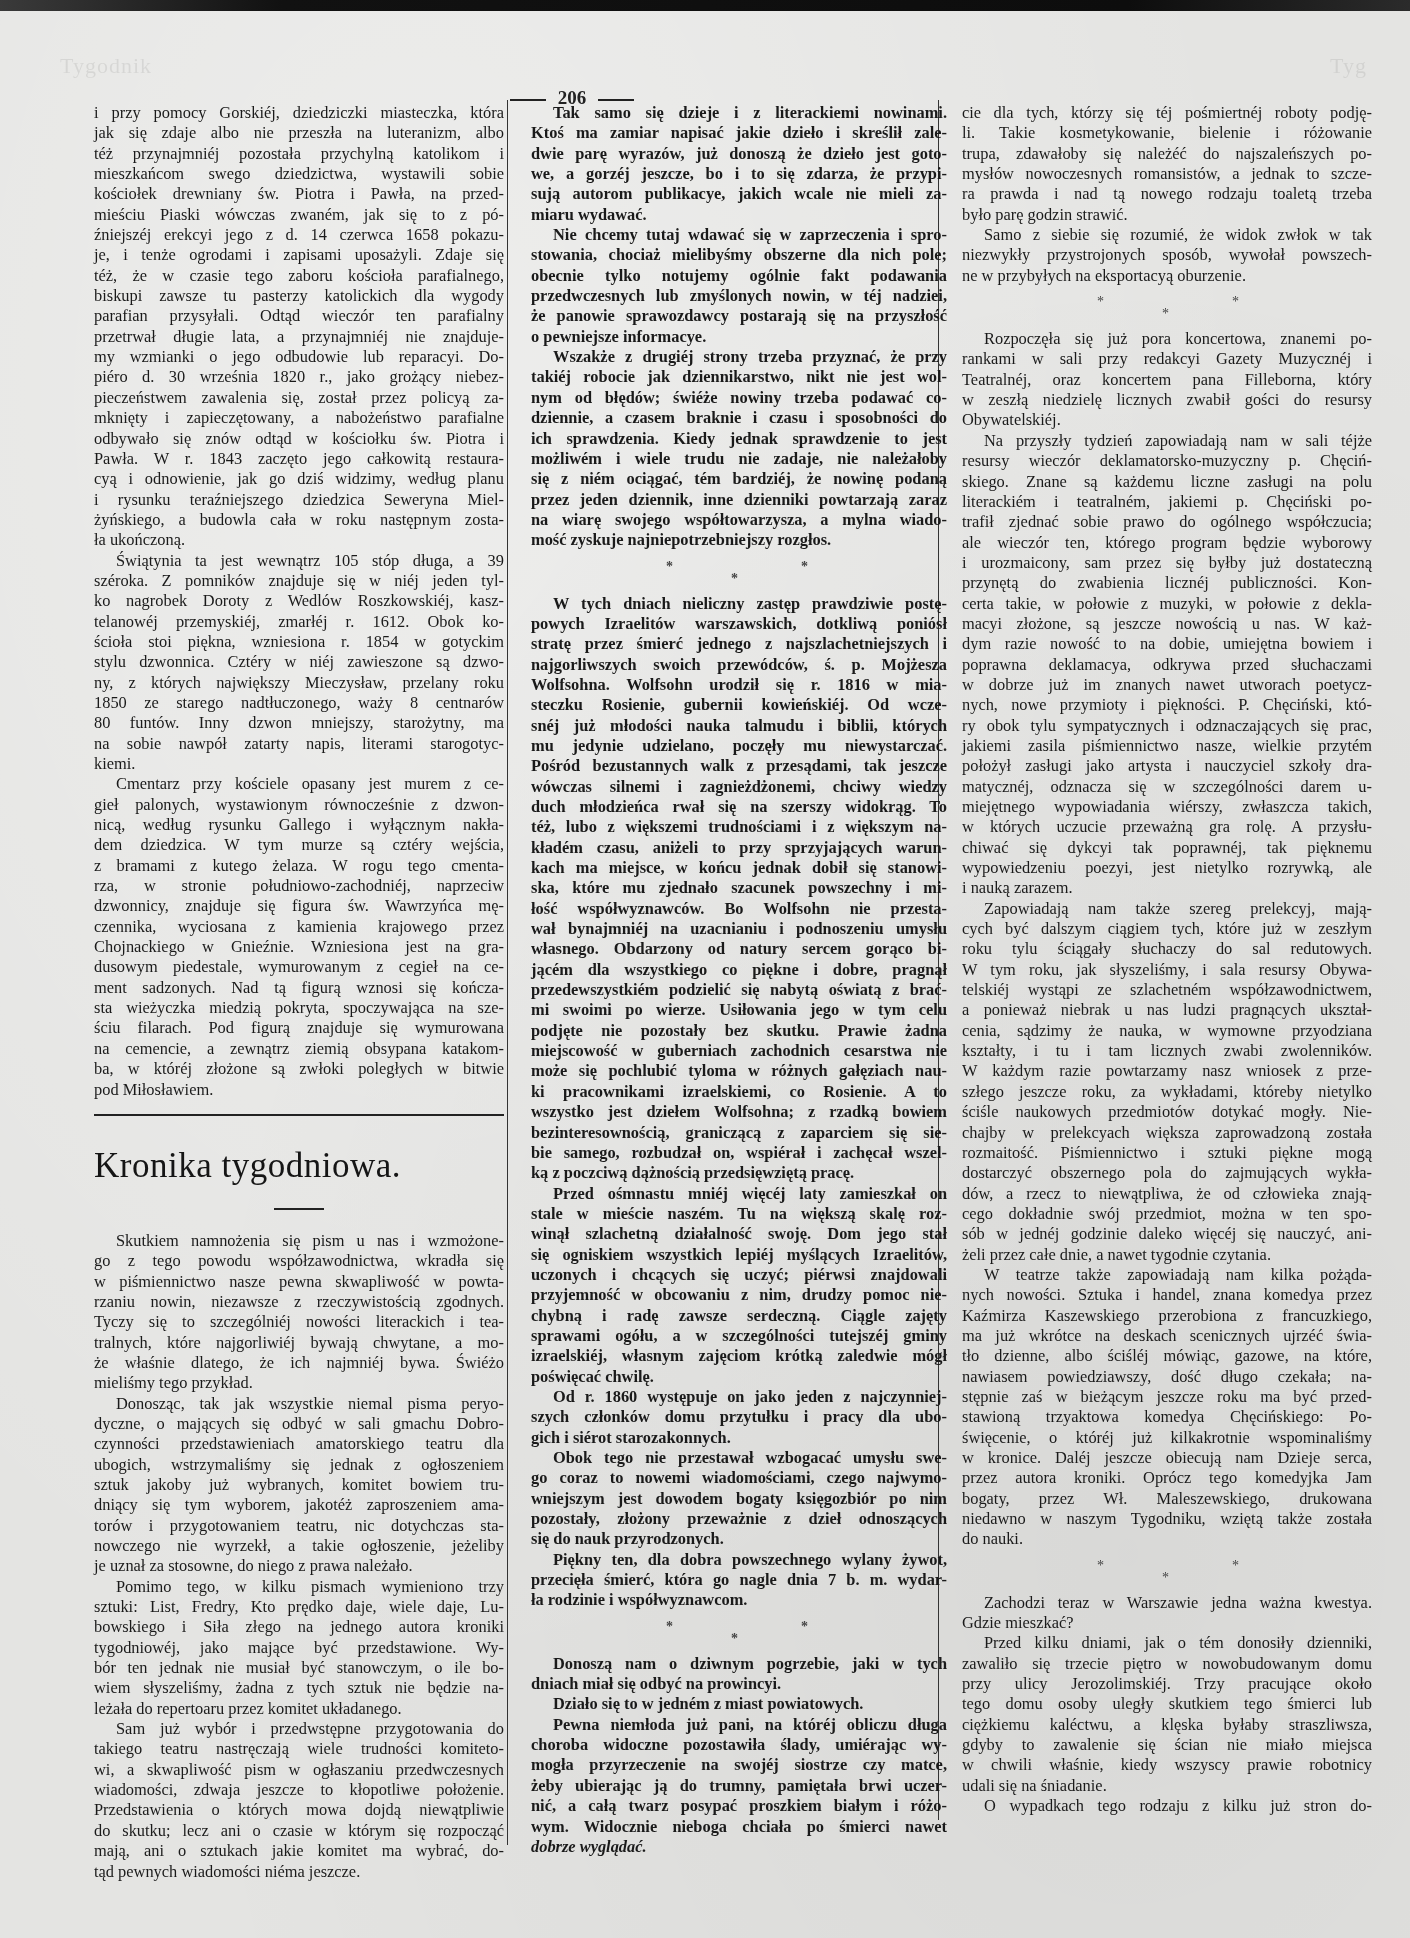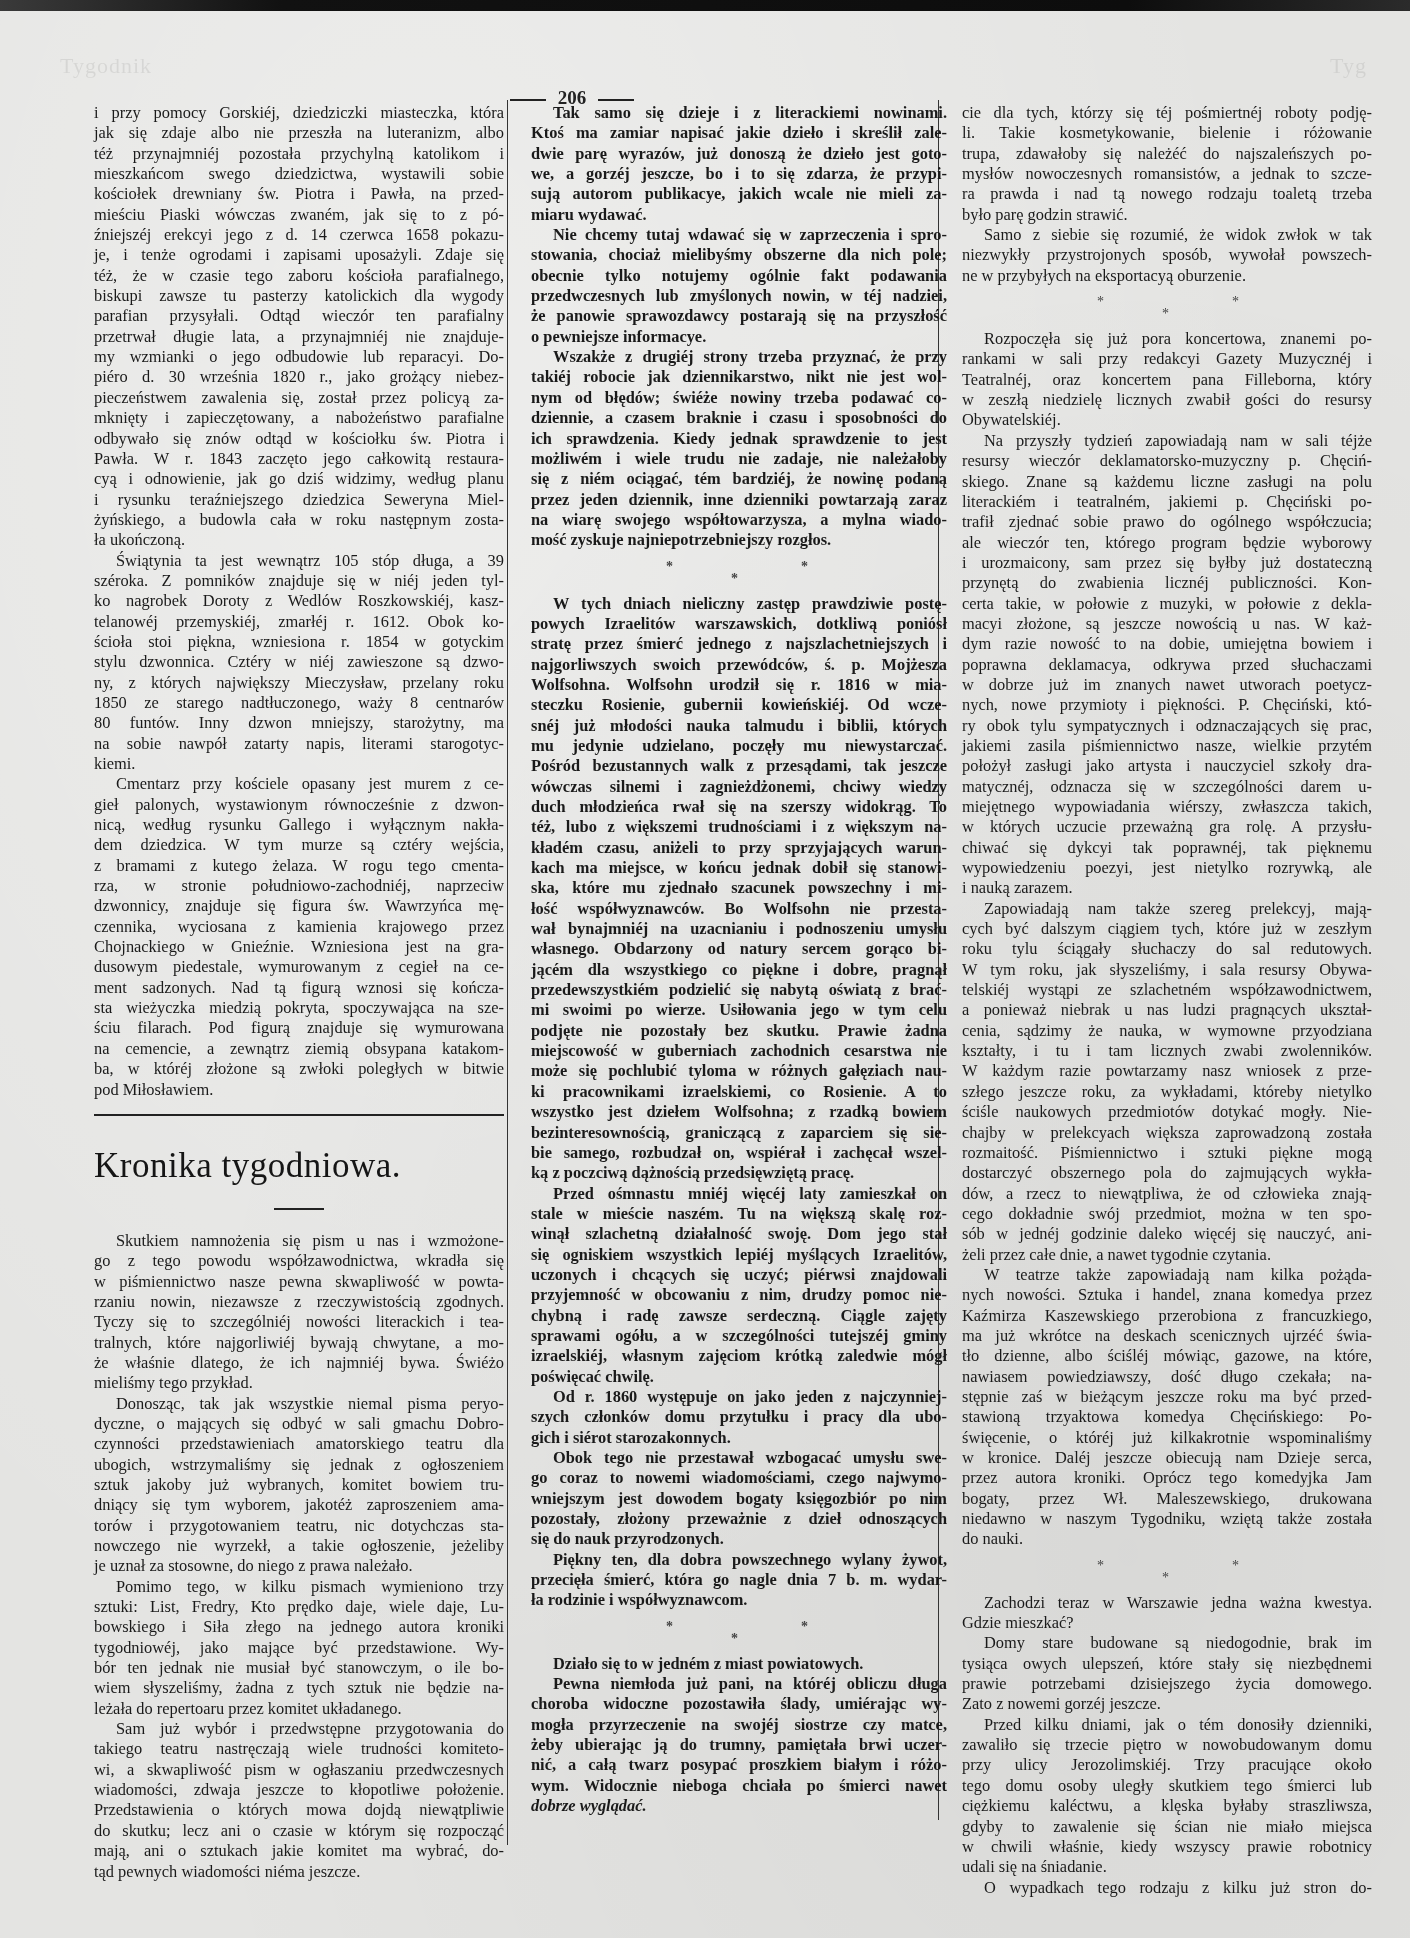--- a/index.html
+++ b/index.html
@@ -282,20 +282,24 @@
         <span class="line last">ła rodzinie i współwyznawcom.</span>
       </div>
     </div>
   <div class="stars">
     <span class="s1">*</span>
     <span class="s2">*</span>
     <span class="s3">*</span>
   </div>
   <div>
       <div class="para">
+        <span class="line indent">Donoszą nam o dziwnym pogrzebie, jaki w tych</span>
+        <span class="line last">dniach miał się odbyć na prowincyi.</span>
+      </div>
+      <div class="para">
         <span class="line last indent">Działo się to w jedném z miast powiatowych.</span>
       </div>
       <div class="para">
         <span class="line indent">Pewna niemłoda już pani, na któréj obliczu długa</span>
         <span class="line">choroba widoczne pozostawiła ślady, umiérając wy-</span>
         <span class="line">mogła przyrzeczenie na swojéj siostrze czy matce,</span>
         <span class="line">żeby ubierając ją do trumny, pamiętała brwi uczer-</span>
         <span class="line">nić, a całą twarz posypać proszkiem białym i różo-</span>
         <span class="line">wym. Widocznie nieboga chciała po śmierci nawet</span>
         <span class="line last"><em class="it">dobrze wyglądać.</em></span>
@@ -398,26 +402,20 @@
     <span class="s1">*</span>
     <span class="s2">*</span>
     <span class="s3">*</span>
   </div>
   <div>
       <div class="para">
         <span class="line indent">Zachodzi teraz w Warszawie jedna ważna kwestya.</span>
         <span class="line last">Gdzie mieszkać?</span>
       </div>
       <div class="para">
-        <span class="line indent">Domy stare budowane są niedogodnie, brak im</span>
-        <span class="line">tysiąca owych ulepszeń, które stały się niezbędnemi</span>
-        <span class="line">prawie potrzebami dzisiejszego życia domowego.</span>
-        <span class="line last">Zato z nowemi gorzéj jeszcze.</span>
-      </div>
-      <div class="para">
         <span class="line indent">Przed kilku dniami, jak o tém donosiły dzienniki,</span>
         <span class="line">zawaliło się trzecie piętro w nowobudowanym domu</span>
         <span class="line">przy ulicy Jerozolimskiéj. Trzy pracujące około</span>
         <span class="line">tego domu osoby uległy skutkiem tego śmierci lub</span>
         <span class="line">ciężkiemu kaléctwu, a klęska byłaby straszliwsza,</span>
         <span class="line">gdyby to zawalenie się ścian nie miało miejsca</span>
         <span class="line">w chwili właśnie, kiedy wszyscy prawie robotnicy</span>
         <span class="line last">udali się na śniadanie.</span>
       </div>
       <div class="para">

